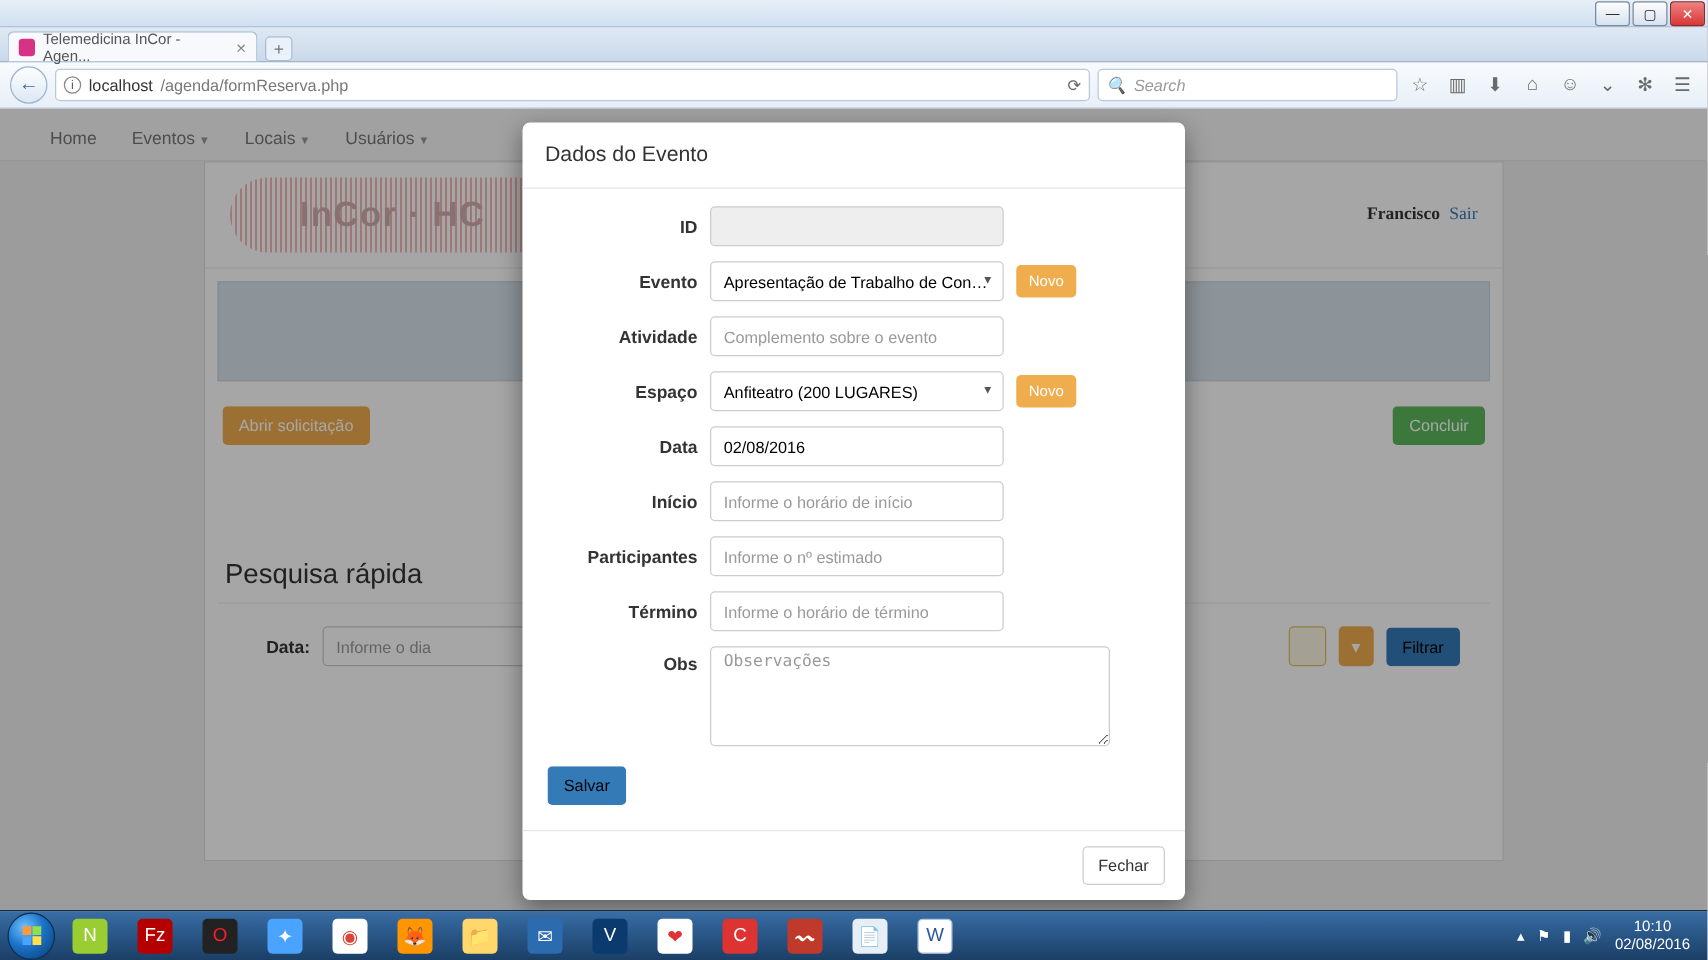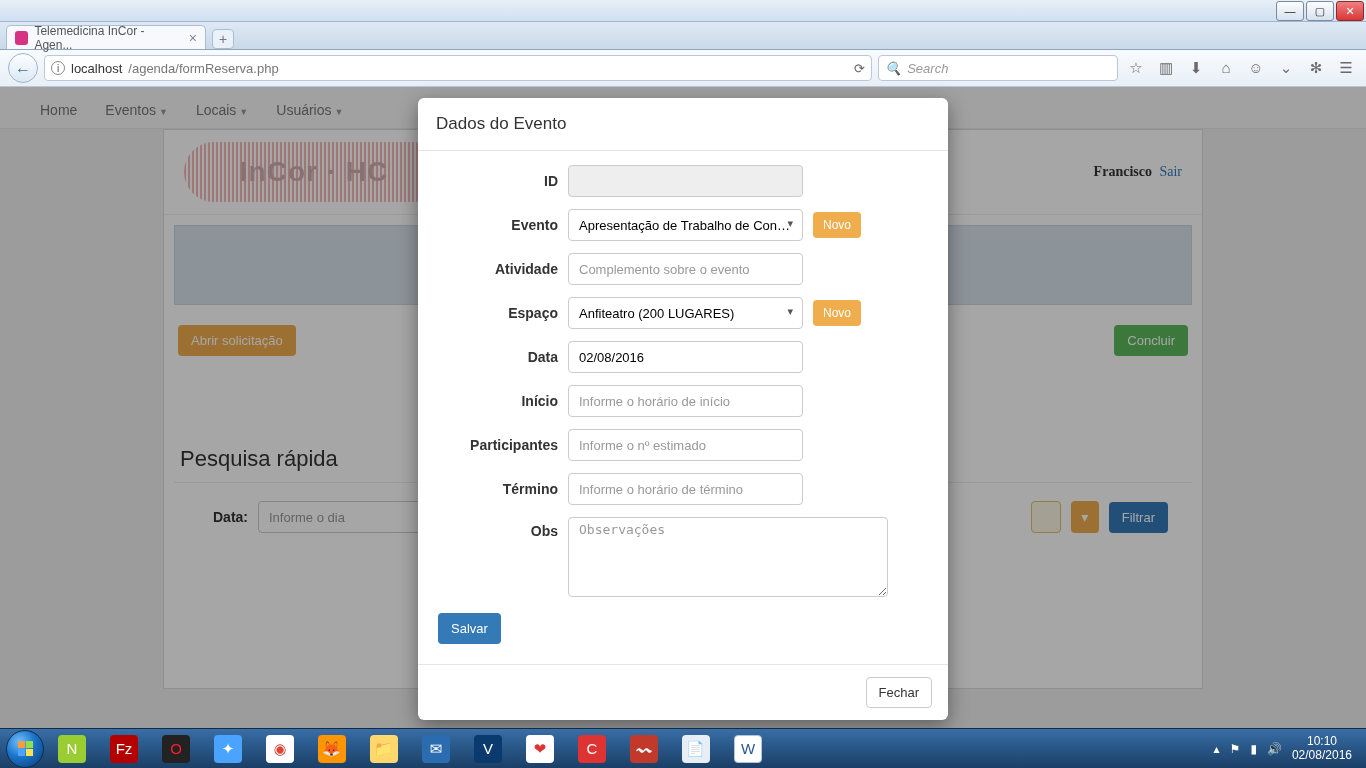--- a/index.html
+++ b/index.html
@@ -112,21 +112,21 @@
     color:#8a1a1a; font-size:28px; font-weight:bold; letter-spacing:1px;
   }
   .user-area { font-size:14px;font-family:Liberation Serif, serif; }
   .user-area .uname { color:#333; font-weight:bold; margin-right:4px;}
   .user-area .sair { color:#337ab7; cursor:pointer;}
   .blue-band { height:80px; background:#d9e4ec; border:1px solid #c9d6e0; margin:10px 10px;}
   .row-actions { display:flex; justify-content:space-between; padding: 0 14px; margin-top:20px;}
   .btn { display:inline-block; padding:7px 12px; font-size:13px; border-radius:4px; border:1px solid transparent; cursor:pointer;}
   .btn-warning { background:#f0ad4e; color:#fff;}
   .btn-success { background:#5cb85c; color:#fff;}
-  .btn-primary { background:#337ab7; color:#ffffff;}
+  .btn-primary { background:#337ab7; color:#000000;}
   .btn-default { background:#fff; border-color:#ccc; color:#333;}
   .section-title { margin: 90px 16px 10px; font-size:22px; color:#333; font-weight:500;}
   .search-row { display:flex; align-items:center; gap:10px; padding: 4px 24px 20px; border-top:1px solid #eee; margin:0 10px; padding-top:18px;}
   .search-row label { font-weight:bold; color:#333; width:50px; text-align:right;}
   .search-row input { height:32px; border:1px solid #ccc; border-radius:4px; padding:0 10px; width:180px; font-size:13px;}
   .search-row .dropdown-toggle { width:28px; height:32px; background:#f0ad4e; border-radius:4px; display:flex;align-items:center;justify-content:center;color:#fff;}
   .search-row .ghost { width:30px; height:32px; border:1px solid #e0c06a; background:#fdf6e3; border-radius:4px; margin-left:auto;}
   
   .overlay {
     position:absolute; inset:0;

